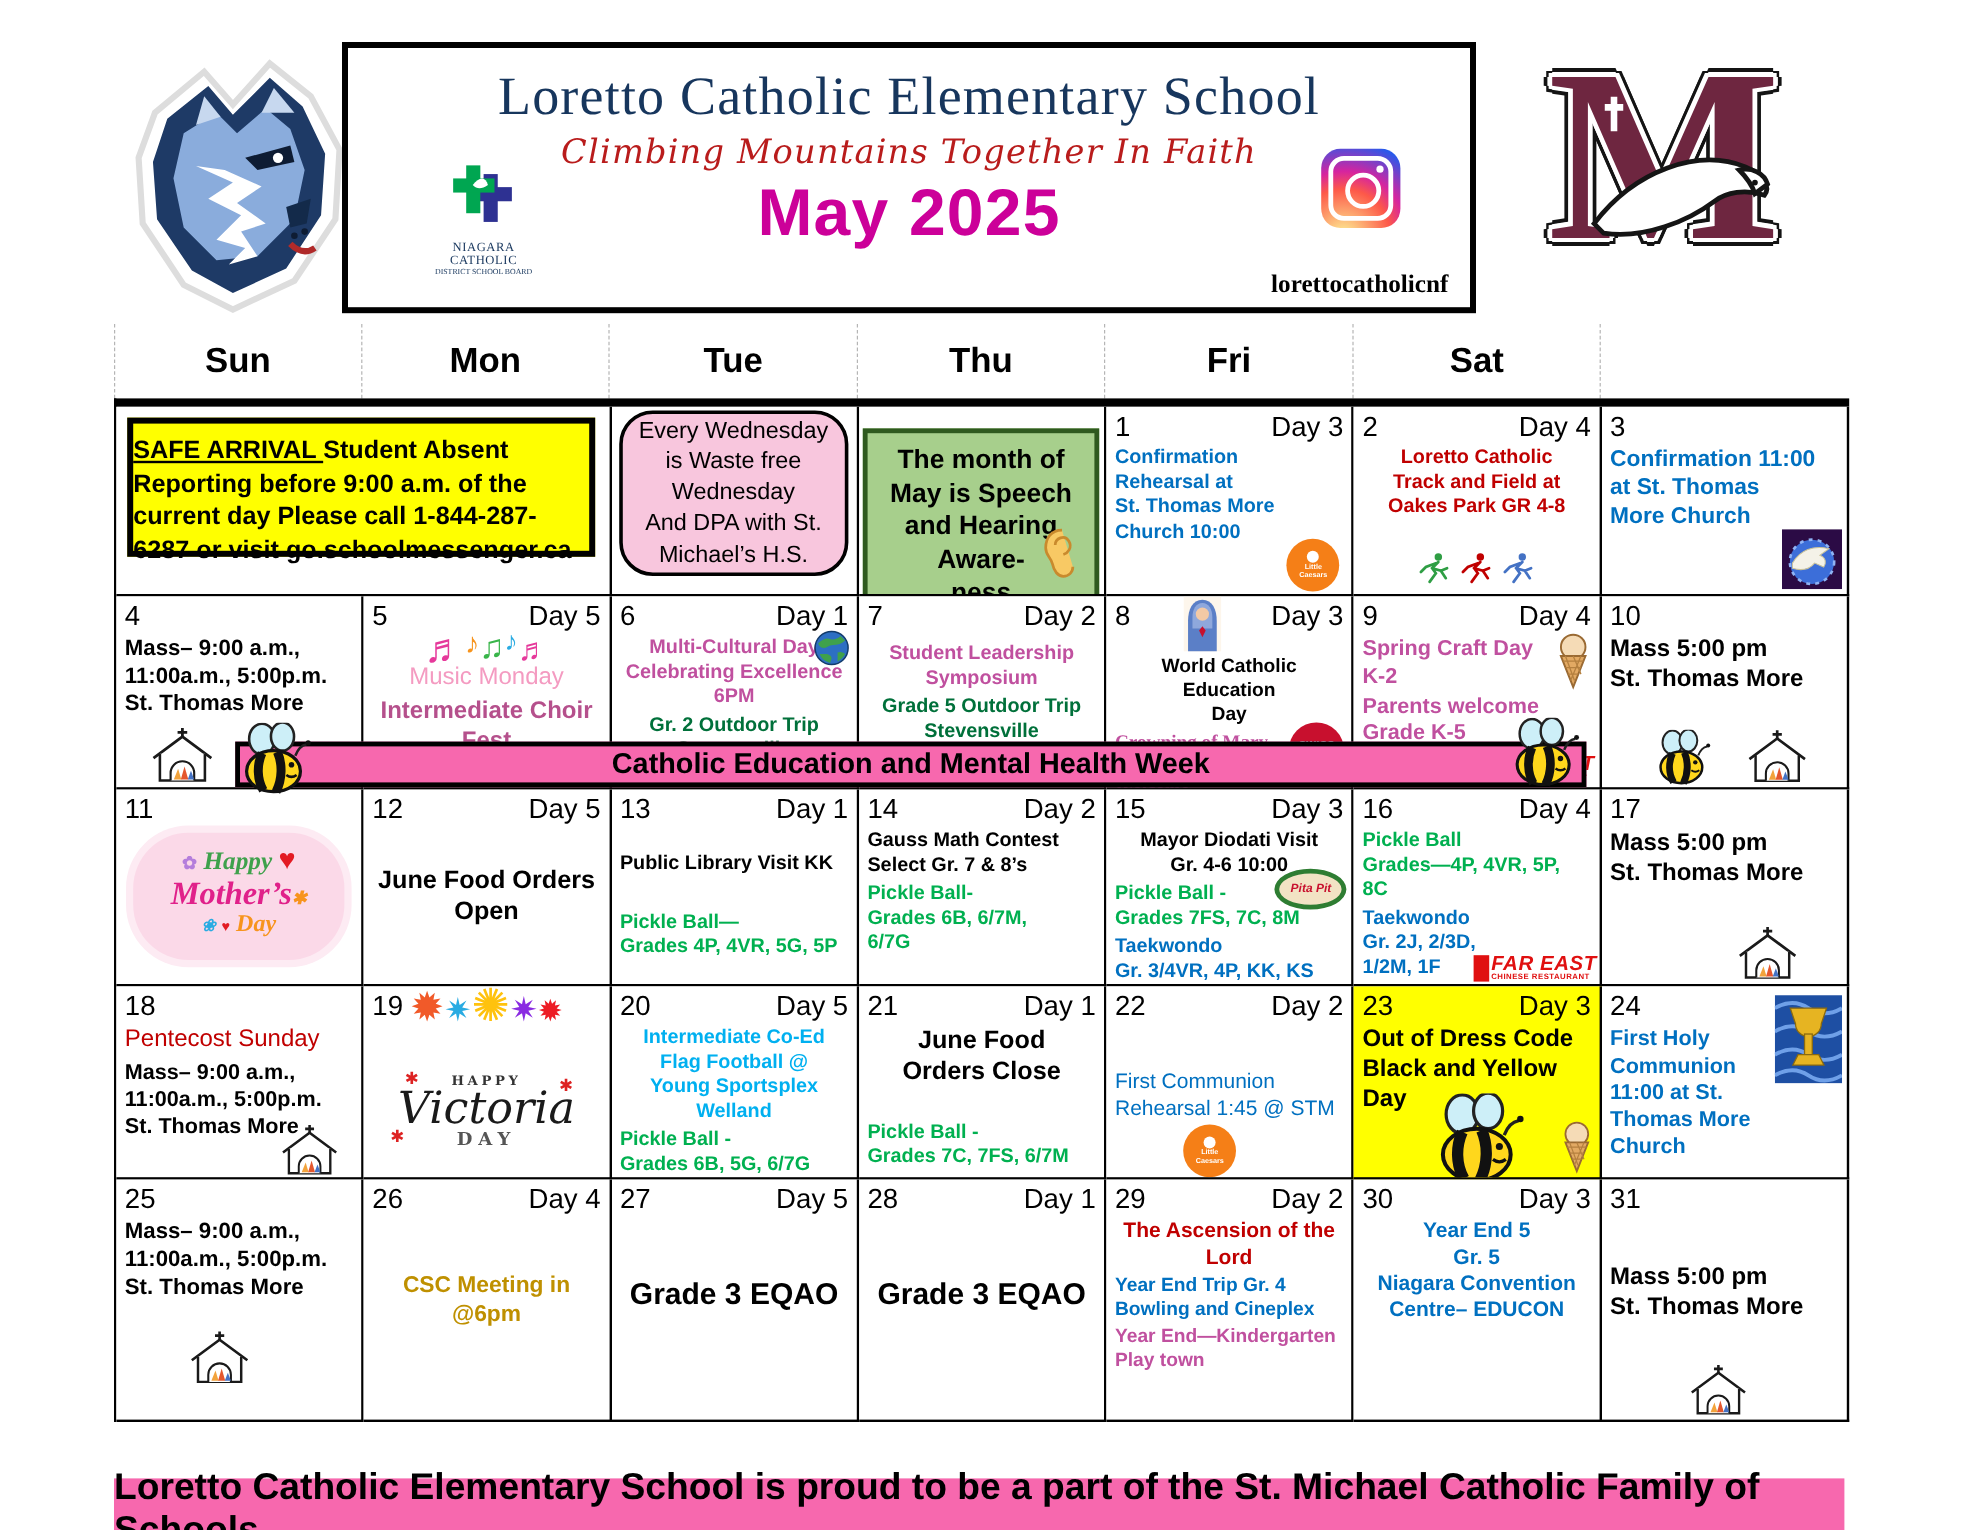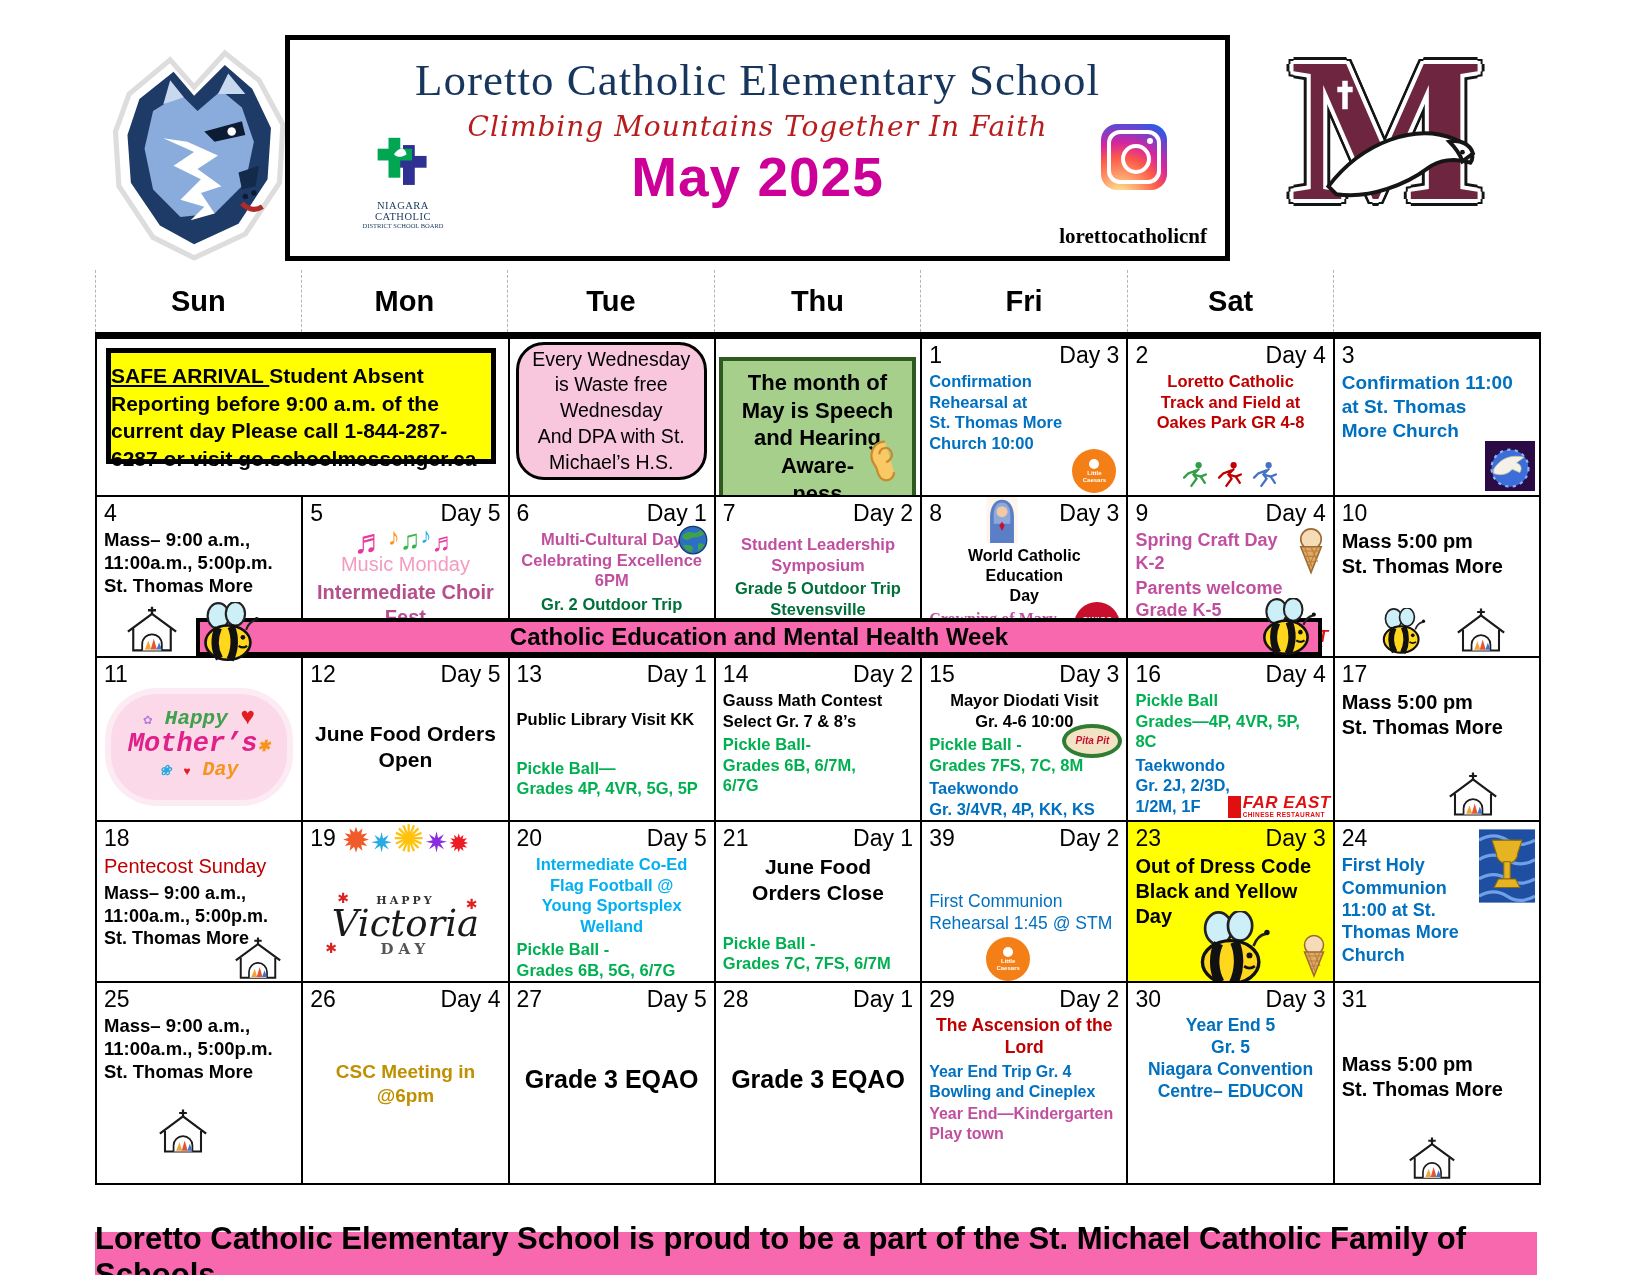--- a/index.html
+++ b/index.html
@@ -75,21 +75,21 @@
   .fe-text{display:flex;flex-direction:column}
   .fe-main{color:#E01010;font-weight:bold;font-style:italic;font-size:17px;line-height:1;letter-spacing:.5px}
   .fe-sub{color:#E01010;font-size:6.5px;font-weight:bold;letter-spacing:.4px}
 
   
   .runners{position:absolute;bottom:3px;left:0;right:0;text-align:center}
   .runners svg{width:27px;height:27px;margin:0 4px}
   .mnotes{text-align:center;line-height:1;margin-top:-2px}
   .mnotes span{display:inline-block}
   .mday{position:absolute;left:14px;top:36px;width:176px;height:106px;background:#FBD9E8;border-radius:46px;
-        box-shadow:0 0 0 6px #FDEBF3;text-align:center;font-family:Liberation Mono, monospace}
+        box-shadow:0 0 0 6px #FDEBF3;text-align:center;font-family:Liberation Serif, serif}
   .md-l1{margin-top:10px;font-size:21px;font-style:italic;color:#3FA14C;font-weight:bold}
   .md-l1 .hrt{color:#E31B23;font-size:24px;font-style:normal}
   .md-l1 .fl{color:#B57EDC;font-size:15px;font-style:normal}
   .md-l2{font-size:27px;font-style:italic;font-weight:bold;color:#E0218A;line-height:1}
   .md-l2 .fl{color:#F7941D;font-size:15px}
   .md-l3{font-size:20px;font-style:italic;font-weight:bold;color:#F7941D;line-height:1.2}
   .md-l3 .fl{color:#29ABE2;font-size:14px}.md-l3 .hrt{color:#E31B23;font-size:12px;font-style:normal}
   .fw{position:absolute;top:2px;left:0;right:0;text-align:center;line-height:.8}
   .vic{position:absolute;left:0;right:0;top:72px;text-align:center;font-family:"DejaVu Serif",serif}
   .vic .vh{display:block;font-size:11px;letter-spacing:3px;color:#333;font-weight:bold}
@@ -516,21 +516,21 @@
         <span>21</span>
         <span>Day 1</span>
       </div>
     <div class="ev ctr" style="font-size:21px">June Food
 Orders Close</div>
     <div class="ev green" style="margin-top:26px">Pickle Ball -
 Grades 7C, 7FS, 6/7M</div>
   </div>
   <div class="cell">
     <div class="dh">
-        <span>39</span>
+        <span>22</span>
         <span>Day 2</span>
       </div>
     <div class="ev blue" style="margin-top:40px;font-weight:normal;font-size:17.5px">First Communion
 Rehearsal 1:45 @ STM</div>
     <div class="lc icon-abs" style="left:64px;bottom:0">
         <i class="fig"></i>
         <span class="txt">Little Caesars</span>
       </div>
   </div>
   <div class="cell yellowbg">

